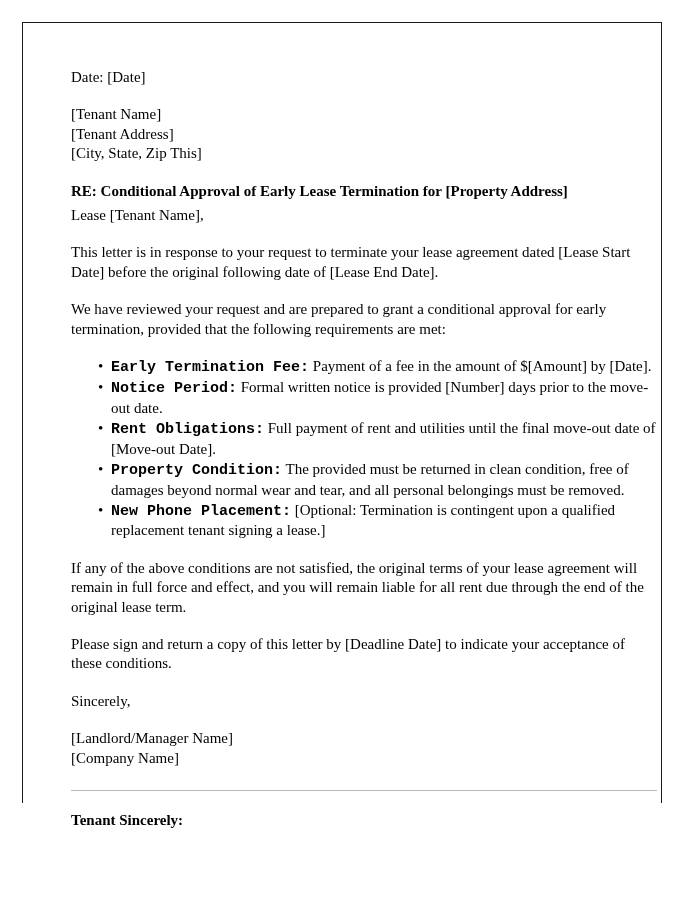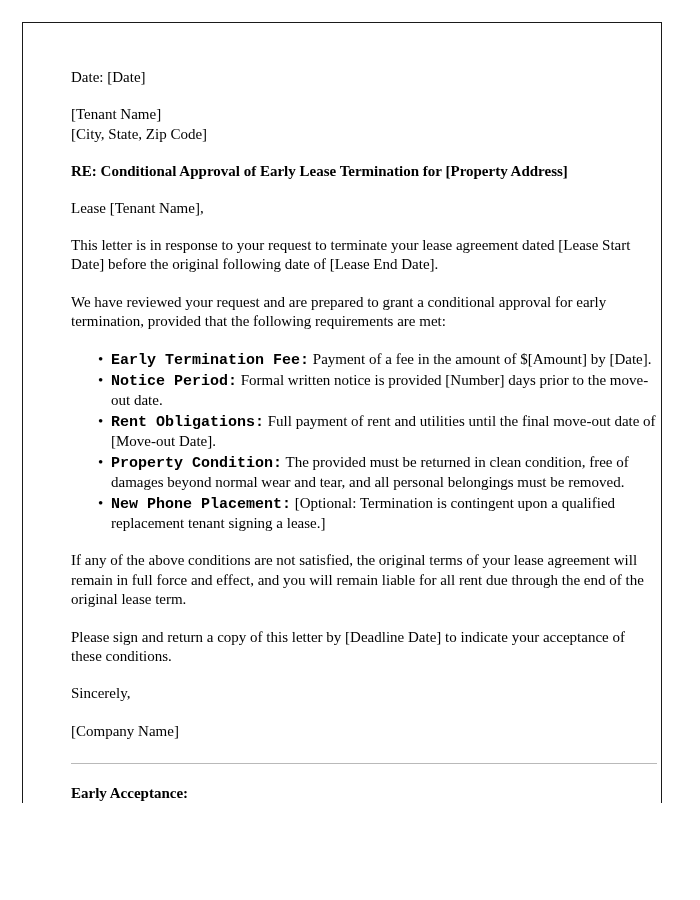--- a/index.html
+++ b/index.html
@@ -42,21 +42,21 @@
 
   .blk {
     margin: 0 0 18px 0;
   }
   .blk:last-child { margin-bottom: 0; }
 
   .addr-line { display: block; }
 
   .re-line {
     font-weight: bold;
-    margin: 0 0 17px 0;
+    margin: 0 0 5px 0;
     font-family: Liberation Serif, serif;
   }
 
   ul.conditions {
     margin: 0 0 18px 0;
     padding: 0 0 0 40px;
     list-style: none;
   }
   ul.conditions li {
     position: relative;
@@ -95,21 +95,22 @@
 <body>
 
 <div id="page-frame">
 
   <div id="letter">
 
     <p class="blk">Date: [Date]</p>
 
     <p class="blk">
       <span class="addr-line">[Tenant Name]</span>
-      <span class="addr-line">[City, State, Zip Code]</span>
+      <span class="addr-line">[Tenant Address]</span>
+      <span class="addr-line">[City, State, Zip This]</span>
     </p>
 
     <p class="re-line">RE: Conditional Approval of Early Lease Termination for [Property Address]</p>
 
     <p class="blk">Lease [Tenant Name],</p>
 
     <p class="blk">This letter is in response to your request to terminate your lease agreement dated [Lease Start Date] before the original following date of [Lease End Date].</p>
 
     <p class="blk">We have reviewed your request and are prepared to grant a conditional approval for early termination, provided that the following requirements are met:</p>
 
@@ -131,21 +132,22 @@
       </li>
     </ul>
 
     <p class="blk">If any of the above conditions are not satisfied, the original terms of your lease agreement will remain in full force and effect, and you will remain liable for all rent due through the end of the original lease term.</p>
 
     <p class="blk">Please sign and return a copy of this letter by [Deadline Date] to indicate your acceptance of these conditions.</p>
 
     <p class="blk">Sincerely,</p>
 
     <p class="blk sig-block">
+      <span class="addr-line">[Landlord/Manager Name]</span>
       <span class="addr-line">[Company Name]</span>
     </p>
 
     <hr class="divider">
 
-    <p class="accept-head">Early Acceptance:</p>
+    <p class="accept-head">Tenant Sincerely:</p>
 
   </div>
 </div>
 
 </body></html>

